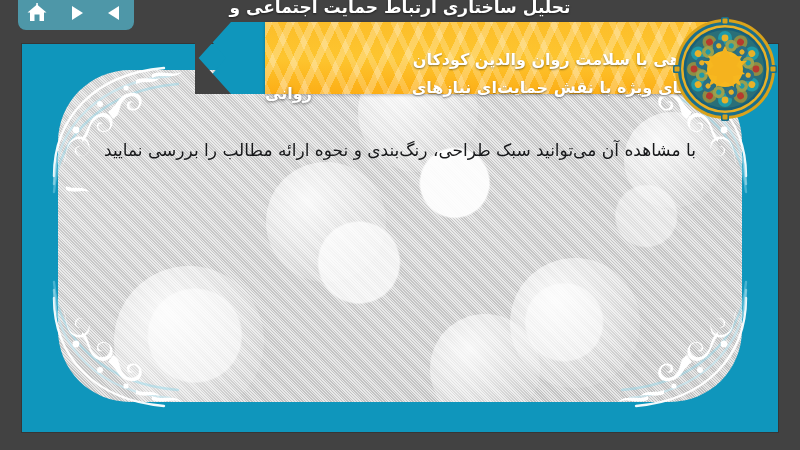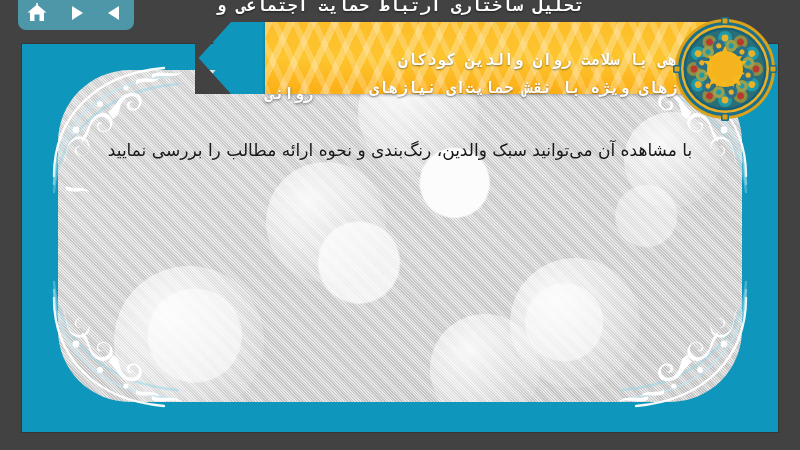--- a/index.html
+++ b/index.html
@@ -101,21 +101,20 @@
 
   
   #title-strip {
     position: absolute;
     left: 0;
     top: 0;
     width: 800px;
     height: 104px;
     z-index: 30;
     pointer-events: none;
-    font-family: Liberation Mono, monospace;
   }
   #title-line1 {
     position: absolute;
     left: 0; right: 0;
     top: -6px;
     height: 26px;
     line-height: 26px;
     text-align: center;
     color: #ffffff;
     font-size: 17px;
@@ -313,21 +312,21 @@
         <circle cx="24" cy="72" r="3.4"></circle>
         <circle cx="48" cy="46" r="3"></circle>
         <circle cx="74" cy="30" r="2.6"></circle>
         <path d="M84 22 c10-4 16 1 24-2 c-6 7-17 2-24 6z"></path>
         <path d="M100 16 c12-4 20 2 30-2 c-8 8-20 1-30 6z"></path>
       </g>
     </svg>
   </div>
 
   <div id="body-text">
-    <div class="body-line">با مشاهده آن می‌توانید سبک والدین، رنگ‌بندی و نحوه ارائه مطالب را بررسی نمایید</div>
+    <div class="body-line">با مشاهده آن می‌توانید سبک طراحی، رنگ‌بندی و نحوه ارائه مطالب را بررسی نمایید</div>
   </div>
 
   <div id="title-strip">
     <div id="title-line1">تحلیل ساختاری ارتباط حمایت اجتماعی و</div>
     <div id="banner-tail"></div>
     <div id="banner-tail-notch"></div>
     <div id="banner">
       <div class="title-line" id="title-line2">ذهن‌آگاهی با سلامت روان والدین کودکان</div>
       <div class="title-line" id="title-line3">با نیازهای ویژه با نقش حمایت‌ای نیازهای</div>
     </div>

